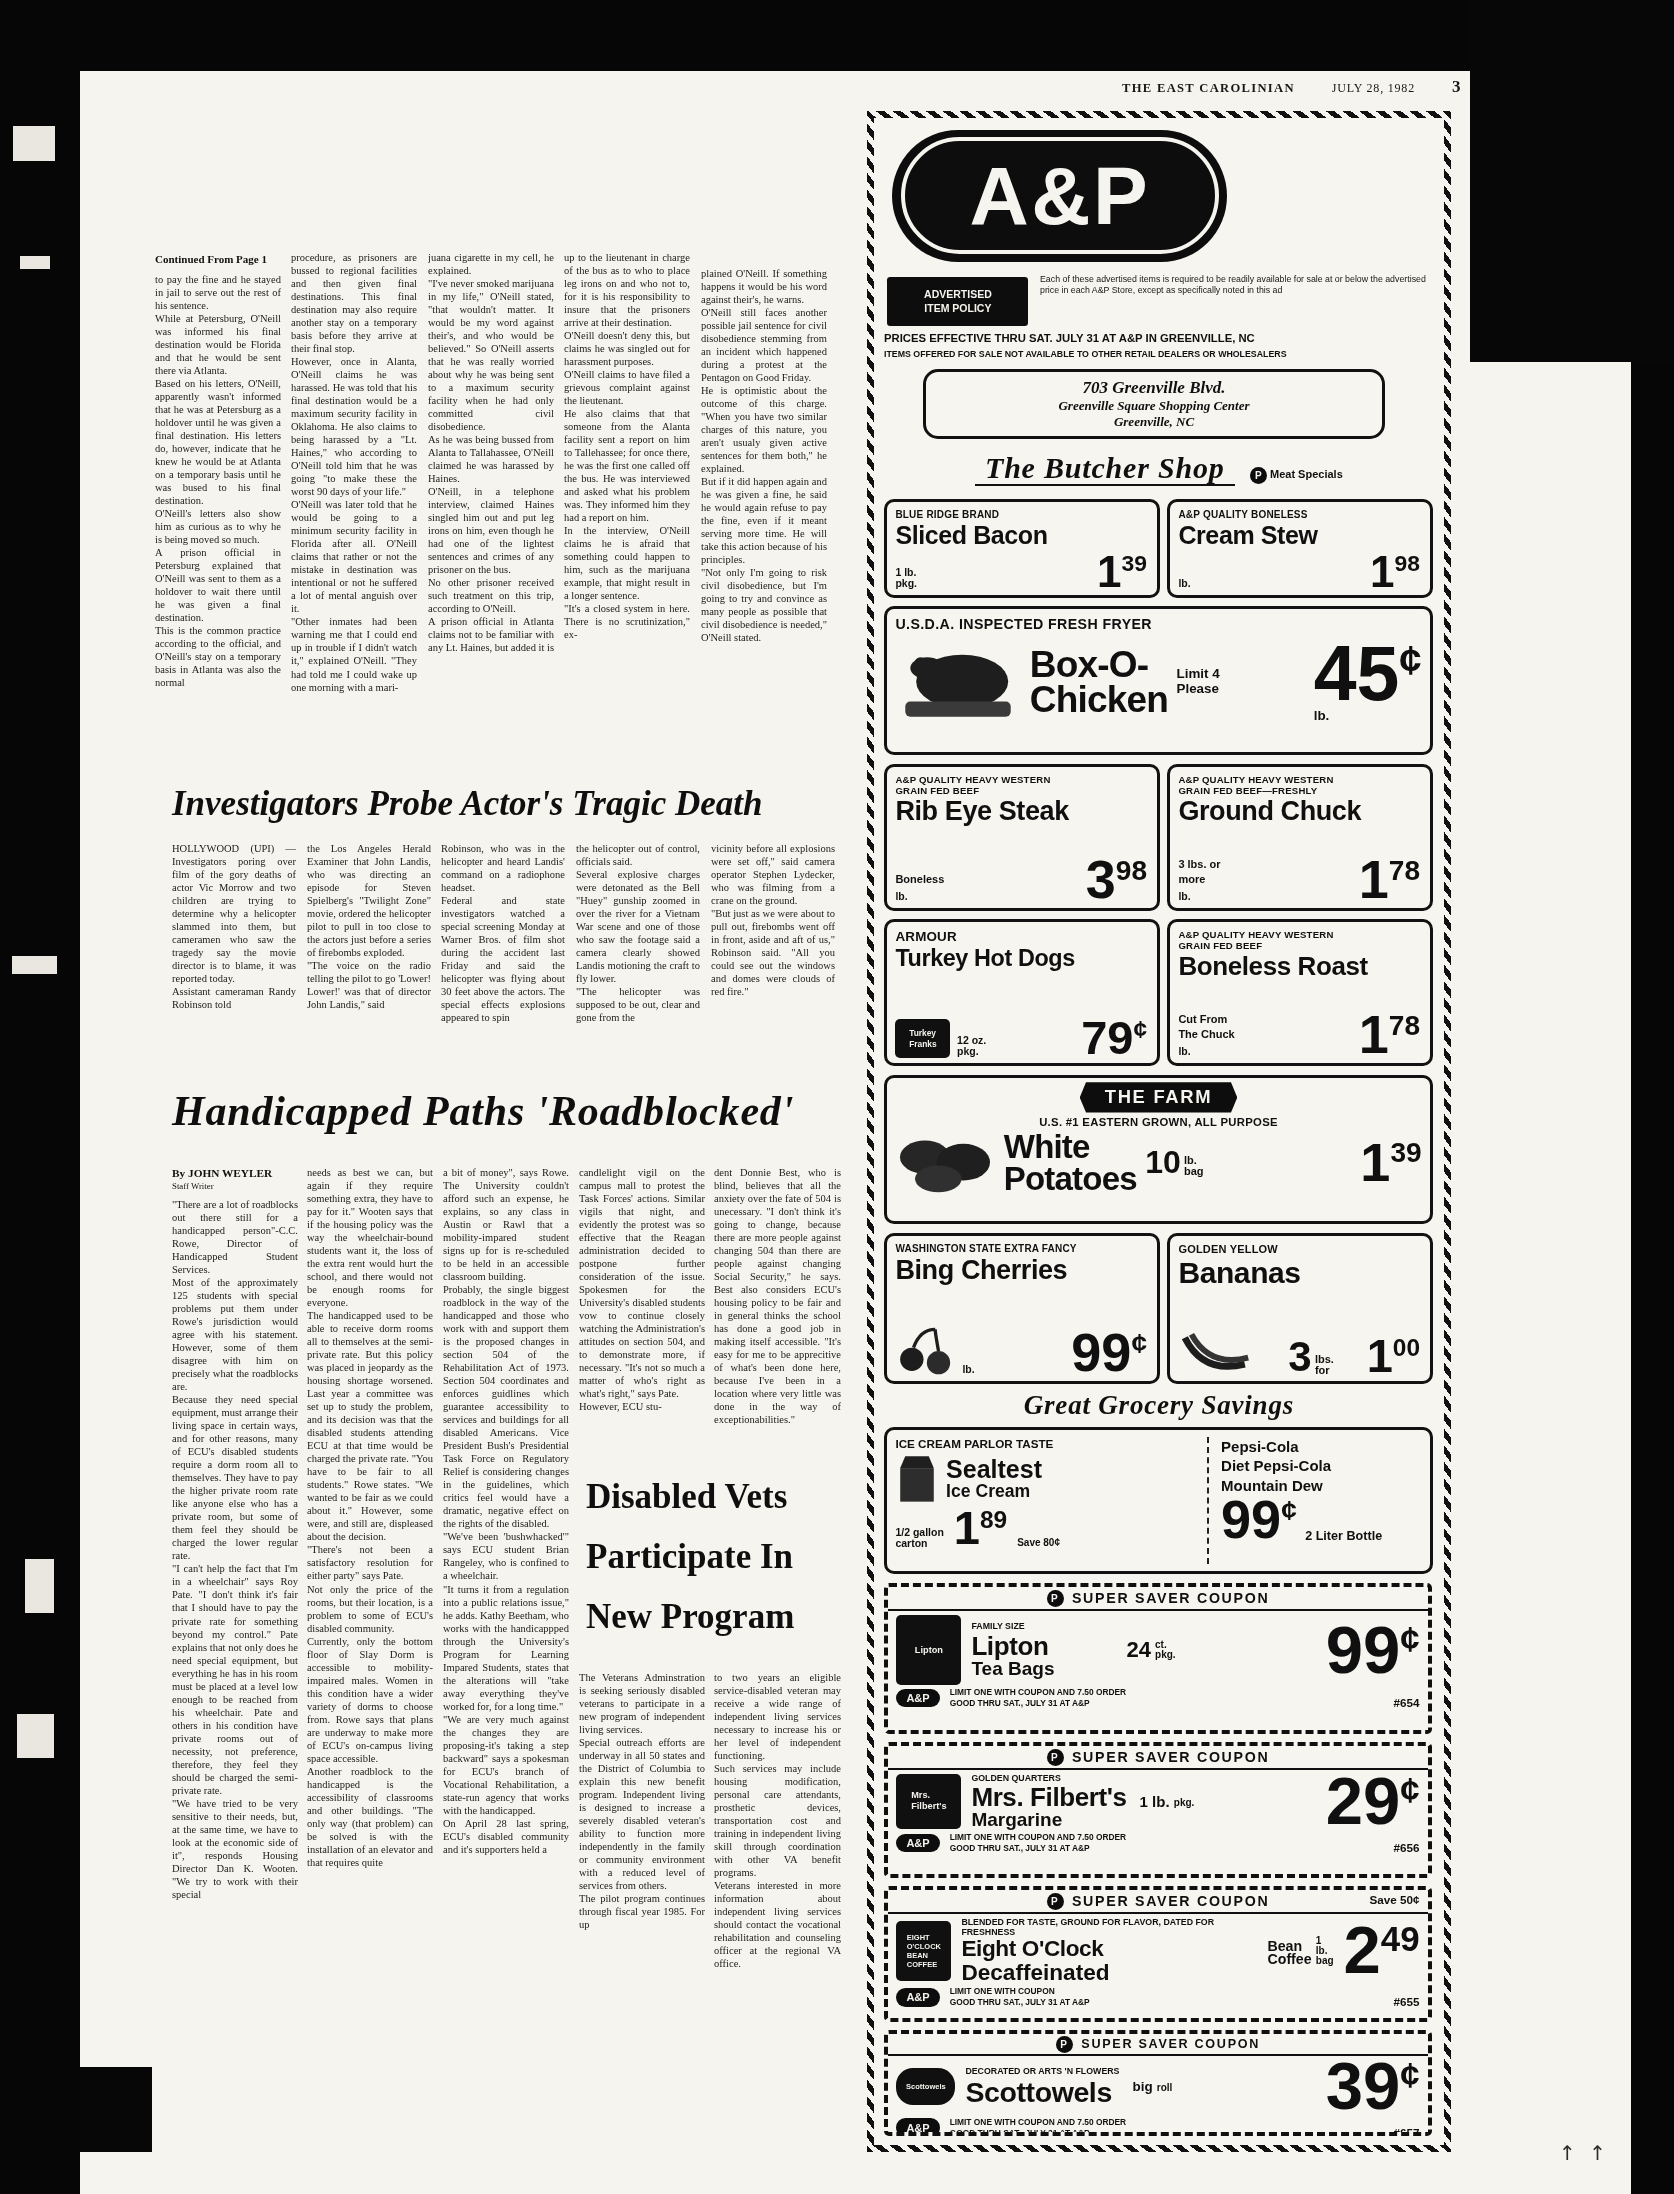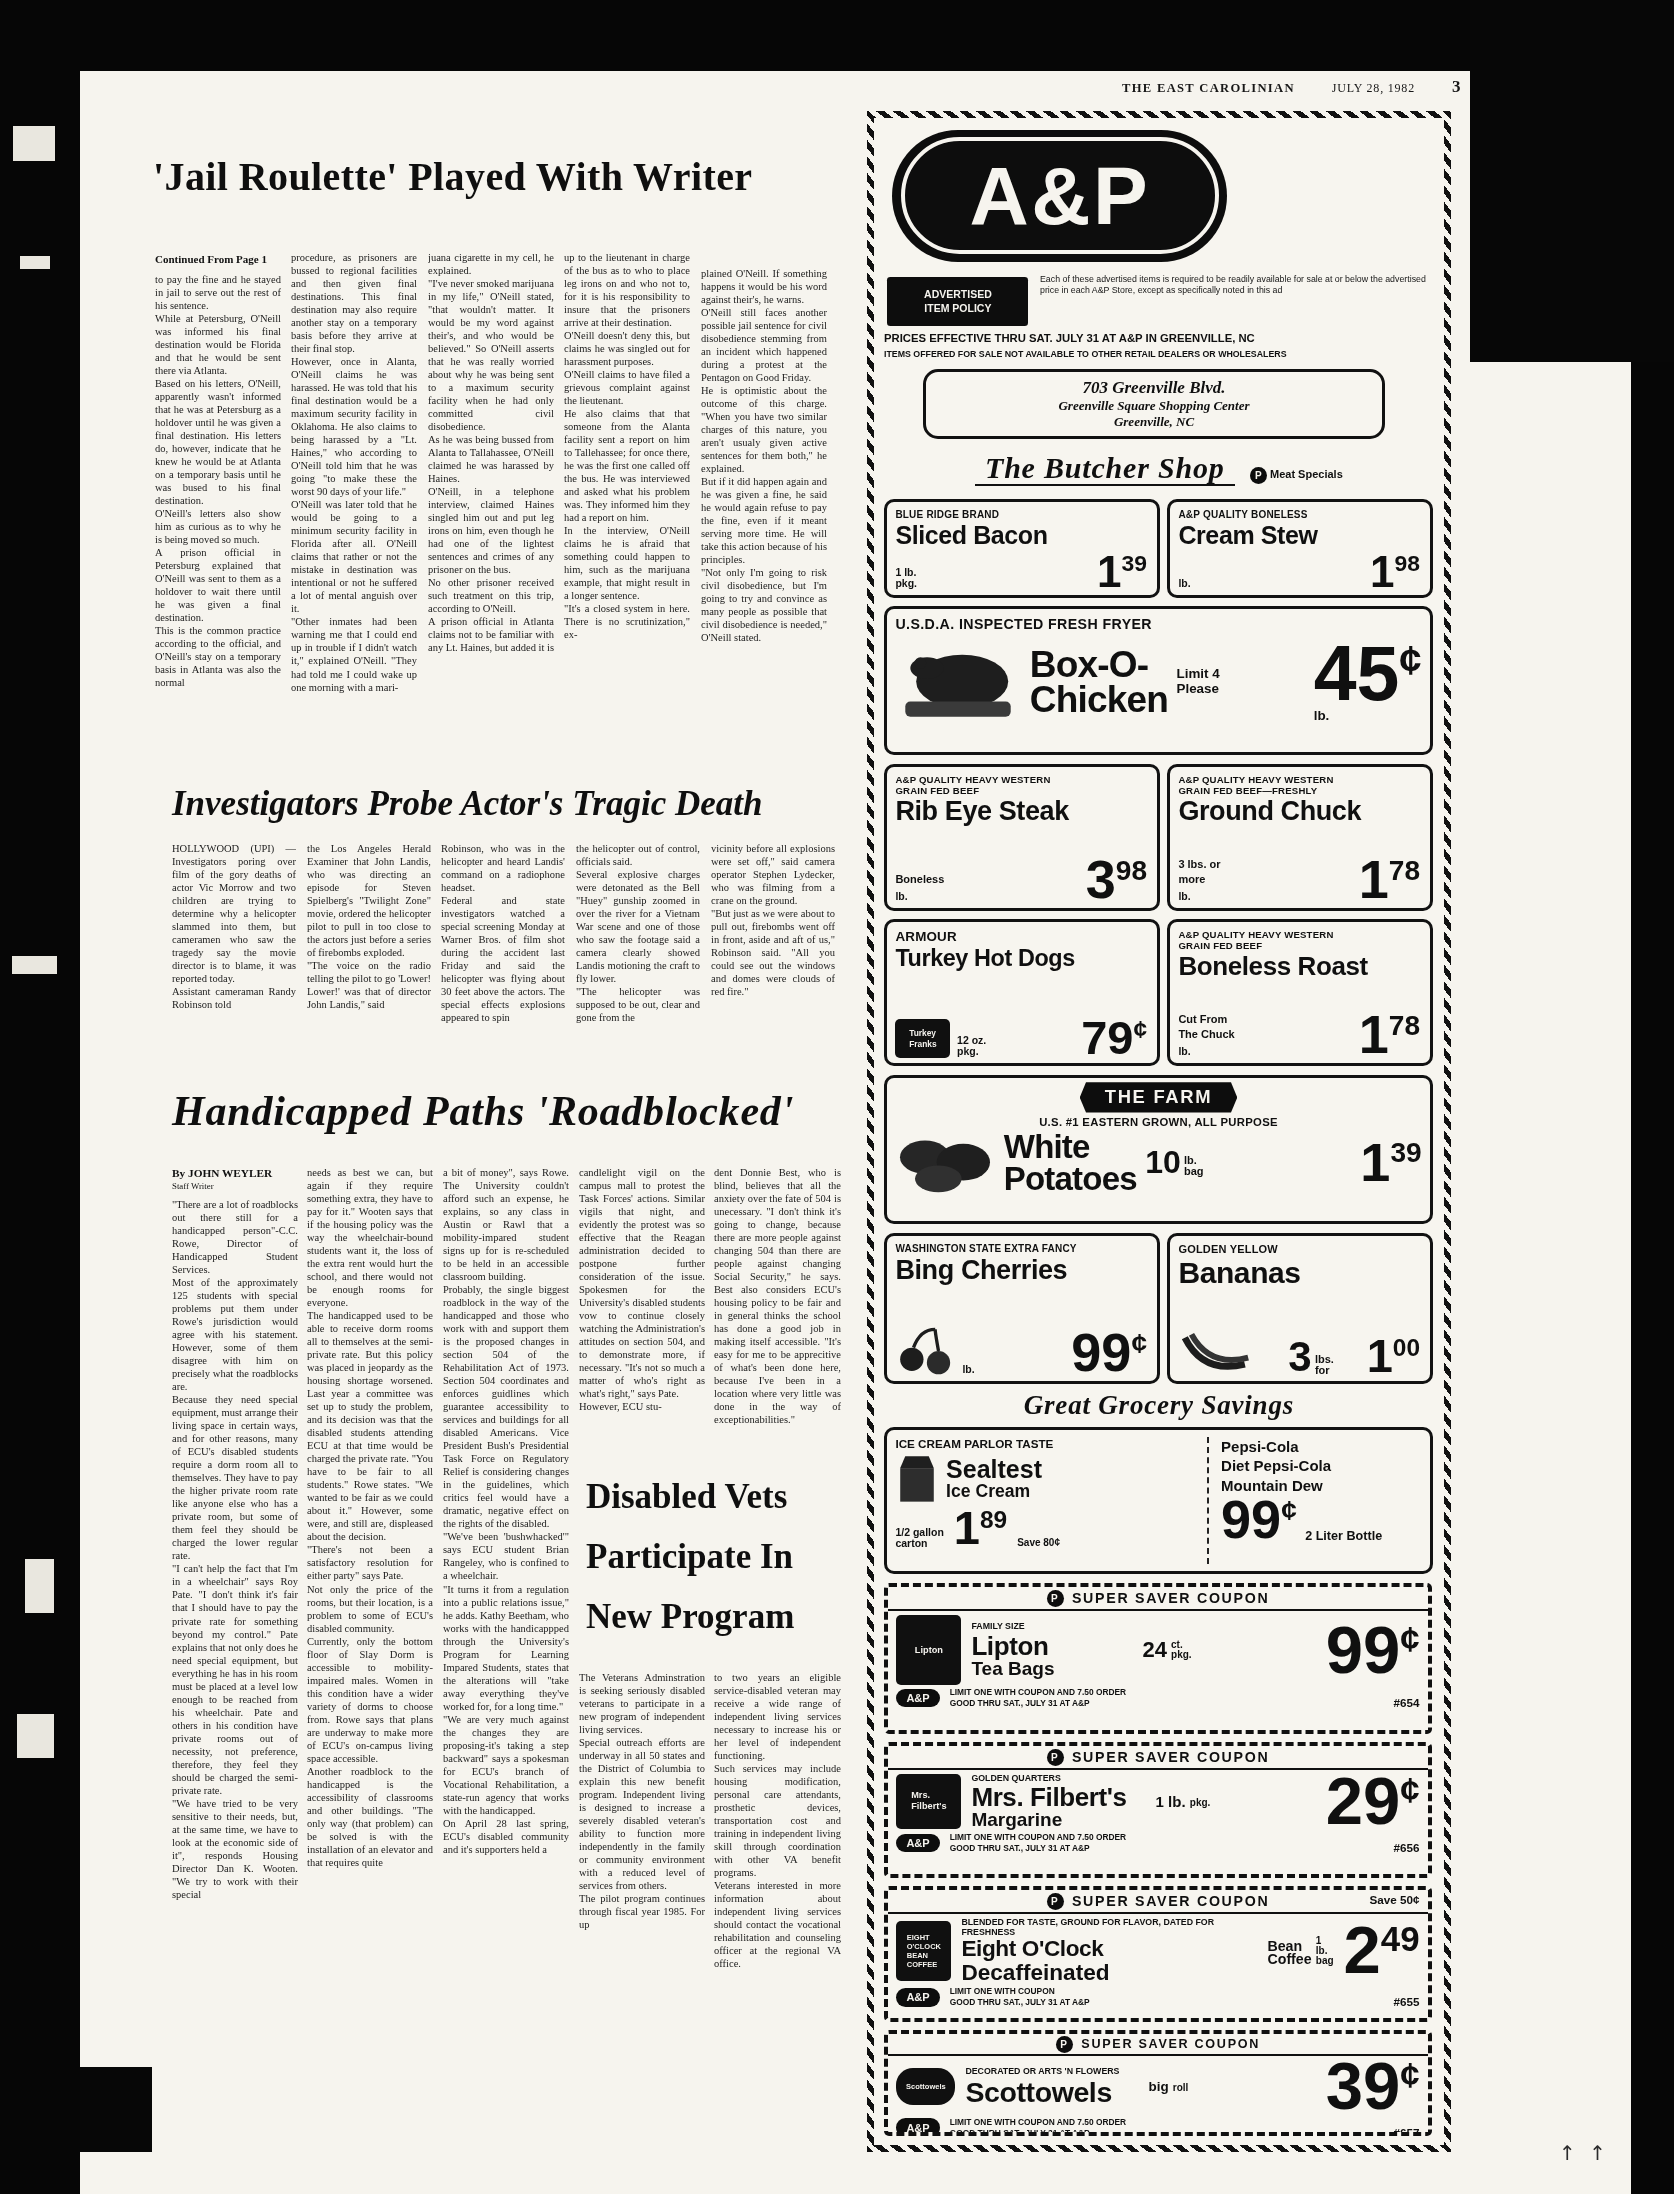--- a/index.html
+++ b/index.html
@@ -92,21 +92,21 @@
   .cp-head{position:relative;display:flex;align-items:center;justify-content:center;gap:8.4px;
            border-bottom:2.5px solid #101010;padding:2.5px 6.7px;font-weight:bold;font-size:14.2px;letter-spacing:1.7px;}
   .cp-save{position:absolute;right:8.4px;top:3.3px;font-size:11.7px;letter-spacing:0;}
   .cp-body{display:flex;align-items:center;gap:10px;padding:4.2px 8.4px 1.7px;}
   .prod{background:#101010;color:#f5f3ee;border-radius:5px;display:flex;align-items:center;justify-content:center;
         text-align:left;font-weight:bold;font-size:9.2px;line-height:1.2;white-space:pre-line;flex:none;}
   .cp-mid{min-width:142px;}
   .cp-tag{font-weight:bold;font-size:8.8px;line-height:1.15;}
   .cp-name{font-weight:bold;font-size:26px;line-height:1;letter-spacing:-0.4px;margin-top:1.7px;}
   .cp-name2{font-weight:bold;font-size:19px;line-height:1.05;}
-  .cp-qty{display:inline-flex;align-items:flex-end;gap:4.2px;margin-left:19px;}
+  .cp-qty{display:inline-flex;align-items:flex-end;gap:4.2px;margin-left:3px;}
   .cq{font-weight:bold;font-size:22px;line-height:.9;white-space:pre-line;}
   .cqu{font-weight:bold;font-size:10px;line-height:1;white-space:pre-line;}
   .cp-price{margin-left:auto;}
   .cp-foot{display:flex;align-items:center;padding:0 8.4px 5px;}
   .mini-logo{display:inline-block;background:#0d0d0d;color:#f5f3ee;border-radius:11.7px;padding:3.3px 10px;
              font-weight:bold;font-size:11px;flex:none;}
   .cp-limits{flex:1;margin:0 10px;font-weight:bold;font-size:8.4px;line-height:1.3;white-space:pre-line;}
   .cp-num{font-weight:bold;font-size:11.7px;align-self:flex-end;}
   .savings-script{text-align:center;font:bold italic 27px "Liberation Serif",serif;letter-spacing:0.8px;}
   .arrowmarks{font:20px "DejaVu Sans",sans-serif;color:#2c2c2c;letter-spacing:13.4px;}
@@ -123,21 +123,20 @@
   <div class="mark" style="left:11.7px;top:956px;width:45px;height:18.4px"></div>
   <div class="mark" style="left:25px;top:1559px;width:28.5px;height:54px"></div>
   <div class="mark" style="left:17px;top:1714px;width:37px;height:44px"></div>
 
   <div class="z masthead" style="left:1122px;top:77px">
     <span class="mh-title">THE EAST CAROLINIAN</span>
     <span class="mh-date">JULY 28, 1982</span>
     <span class="mh-page">3</span>
   </div>
 
-  <h1 class="hl" id="hl-jail">'Jail Roulette' Played With Writer</h1>
   <div class="z kicker" style="left:155px;top:253px">Continued From Page 1</div>
   <div class="bcol" style="left:155px;top:273px;height:506px">to pay the fine and he stayed in jail to serve out the rest of his sentence.
 While at Petersburg, O'Neill was informed his final destination would be Florida and that he would be sent there via Atlanta.
 Based on his letters, O'Neill, apparently wasn't informed that he was at Petersburg as a holdover until he was given a final destination. His letters do, however, indicate that he knew he would be at Atlanta on a temporary basis until he was bused to his final destination.
 O'Neill's letters also show him as curious as to why he is being moved so much.
 A prison official in Petersburg explained that O'Neill was sent to them as a holdover to wait there until he was given a final destination.
 This is the common practice according to the official, and O'Neill's stay on a temporary basis in Atlanta was also the normal</div>
   <div class="bcol" style="left:291px;top:251px;height:528px">procedure, as prisoners are bussed to regional facilities and then given final destinations. This final destination may also require another stay on a temporary basis before they arrive at their final stop.
 However, once in Alanta, O'Neill claims he was harassed. He was told that his final destination would be a maximum security facility in Oklahoma. He also claims to being harassed by a "Lt. Haines," who according to O'Neill told him that he was going "to make these the worst 90 days of your life."
 O'Neill was later told that he would be going to a minimum security facility in Florida after all. O'Neill claims that rather or not the mistake in destination was intentional or not he suffered a lot of mental anguish over it.

